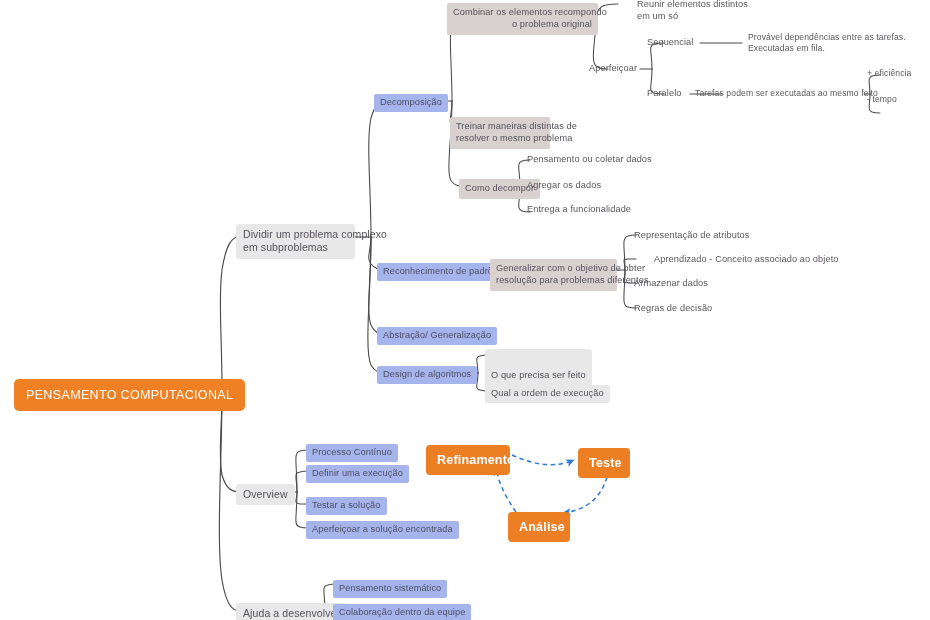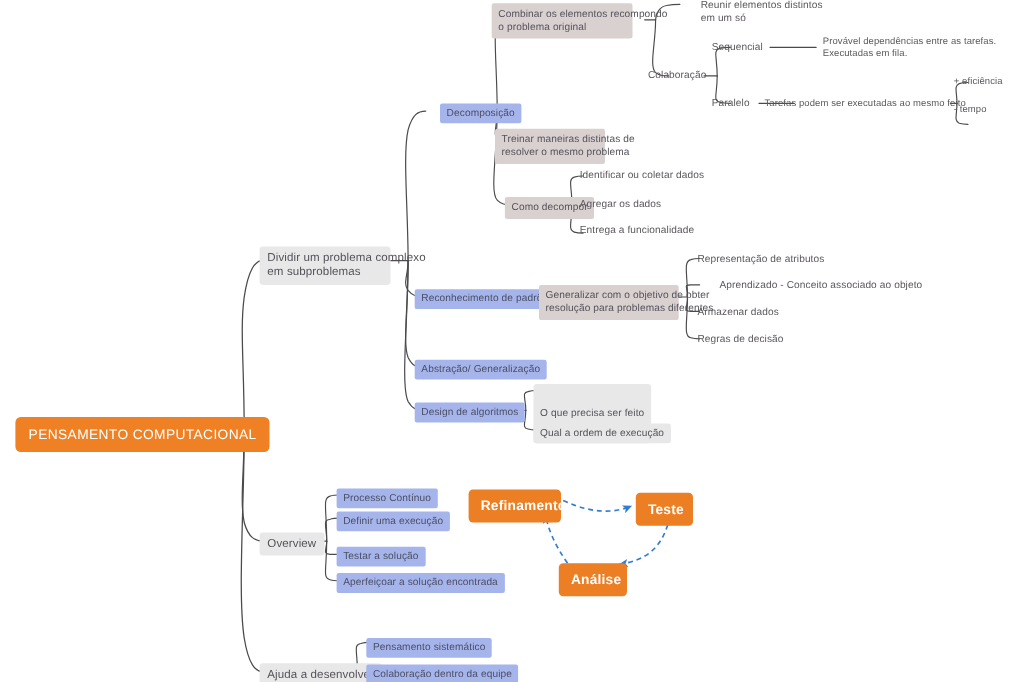--- a/index.html
+++ b/index.html
@@ -212,55 +212,55 @@
       <path d="M607,477 C600,500 585,510 563,513"></path>
       <path d="M516,512 C504,495 498,480 496,468"></path>
     </g>
   </svg>
 
   <div class="node n-root" style="left:14px; top:379px;">PENSAMENTO COMPUTACIONAL</div>
 
   <div class="node n-gray" style="left:236px; top:224px; width:119px;">Dividir um problema complexo
 em subproblemas</div>
 
-  <div class="node n-blue" style="left:374px; top:94px;margin-left:26px;">Decomposição</div>
+  <div class="node n-blue" style="left:374px; top:94px;">Decomposição</div>
 
   <div class="node n-blue" style="left:377px; top:263px;">Reconhecimento de padrões</div>
 
   <div class="node n-blue" style="left:377px; top:327px;">Abstração/ Generalização</div>
 
   <div class="node n-blue" style="left:377px; top:366px;">Design de algoritmos</div>
 
-  <div class="node n-mauve" style="left:447px; top:3px; width:128px;">Combinar os elementos recompondo
+  <div class="node n-mauve" style="left:447px; top:3px; width:151px;text-align:right;">Combinar os elementos recompondo
 o problema original</div>
 
   <div class="node n-mauve" style="left:450px; top:117px; width:100px;">Treinar maneiras distintas de
 resolver o mesmo problema</div>
 
   <div class="node n-mauve" style="left:447px; top:179px;margin-left:12px;">Como decompor</div>
 
   <div class="node n-plain" style="left:637px; top:-2px;">Reunir elementos distintos
 em um só</div>
 
-  <div class="node n-plain" style="left:589px; top:62px;">Colaboração</div>
+  <div class="node n-plain" style="left:589px; top:62px;">Aperfeiçoar</div>
 
   <div class="node n-plain" style="left:647px; top:36px;">Sequencial</div>
 
   <div class="node n-plain" style="left:647px; top:87px;">Paralelo</div>
 
   <div class="node n-plain sm" style="left:748px; top:31px;">Provável dependências entre as tarefas.
 Executadas em fila.</div>
 
   <div class="node n-plain sm" style="left:695px; top:87px;">Tarefas podem ser executadas ao mesmo feito</div>
 
   <div class="node n-plain sm" style="left:867px; top:67px;">+ eficiência</div>
 
   <div class="node n-plain sm" style="left:867px; top:93px;">- tempo</div>
 
-  <div class="node n-plain" style="left:527px; top:153px;">Identificar ou coletar dados</div>
+  <div class="node n-plain" style="left:527px; top:153px;">Pensamento ou coletar dados</div>
 
   <div class="node n-plain" style="left:527px; top:179px;">Agregar os dados</div>
 
   <div class="node n-plain" style="left:527px; top:203px;">Entrega a funcionalidade</div>
 
   <div class="node n-mauve" style="left:490px; top:259px; width:127px;">Generalizar com o objetivo de obter
 resolução para problemas diferentes</div>
 
   <div class="node n-plain" style="left:634px; top:229px;">Representação de atributos</div>
 

